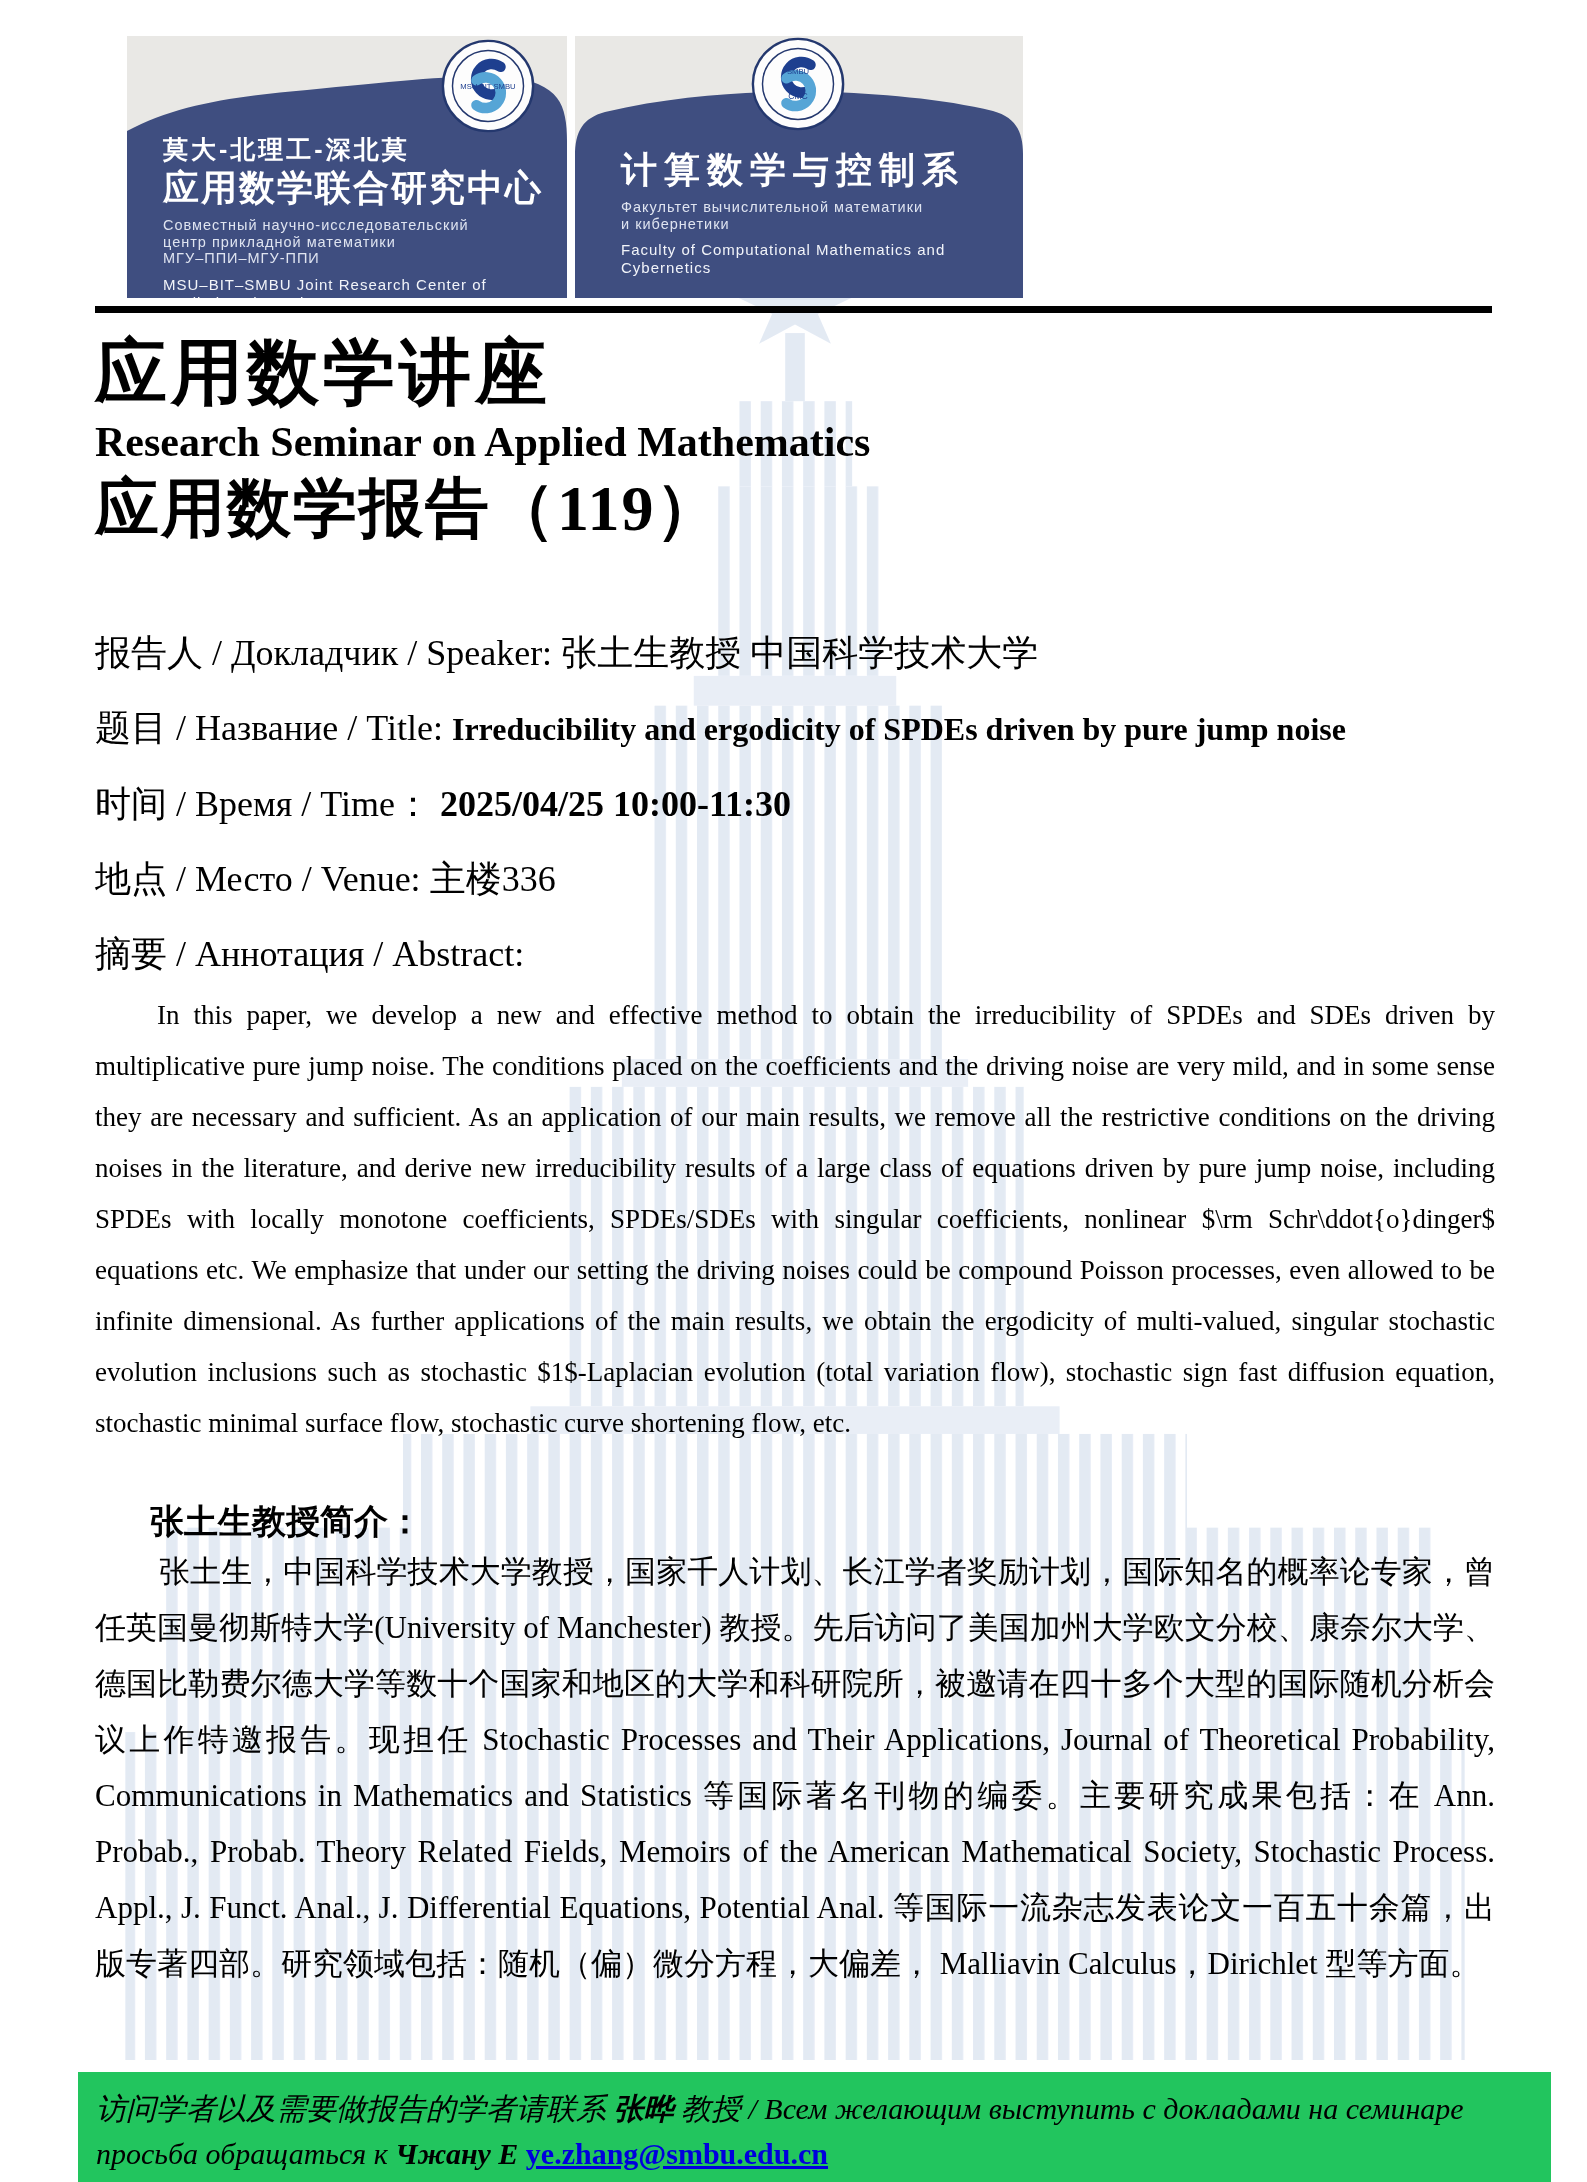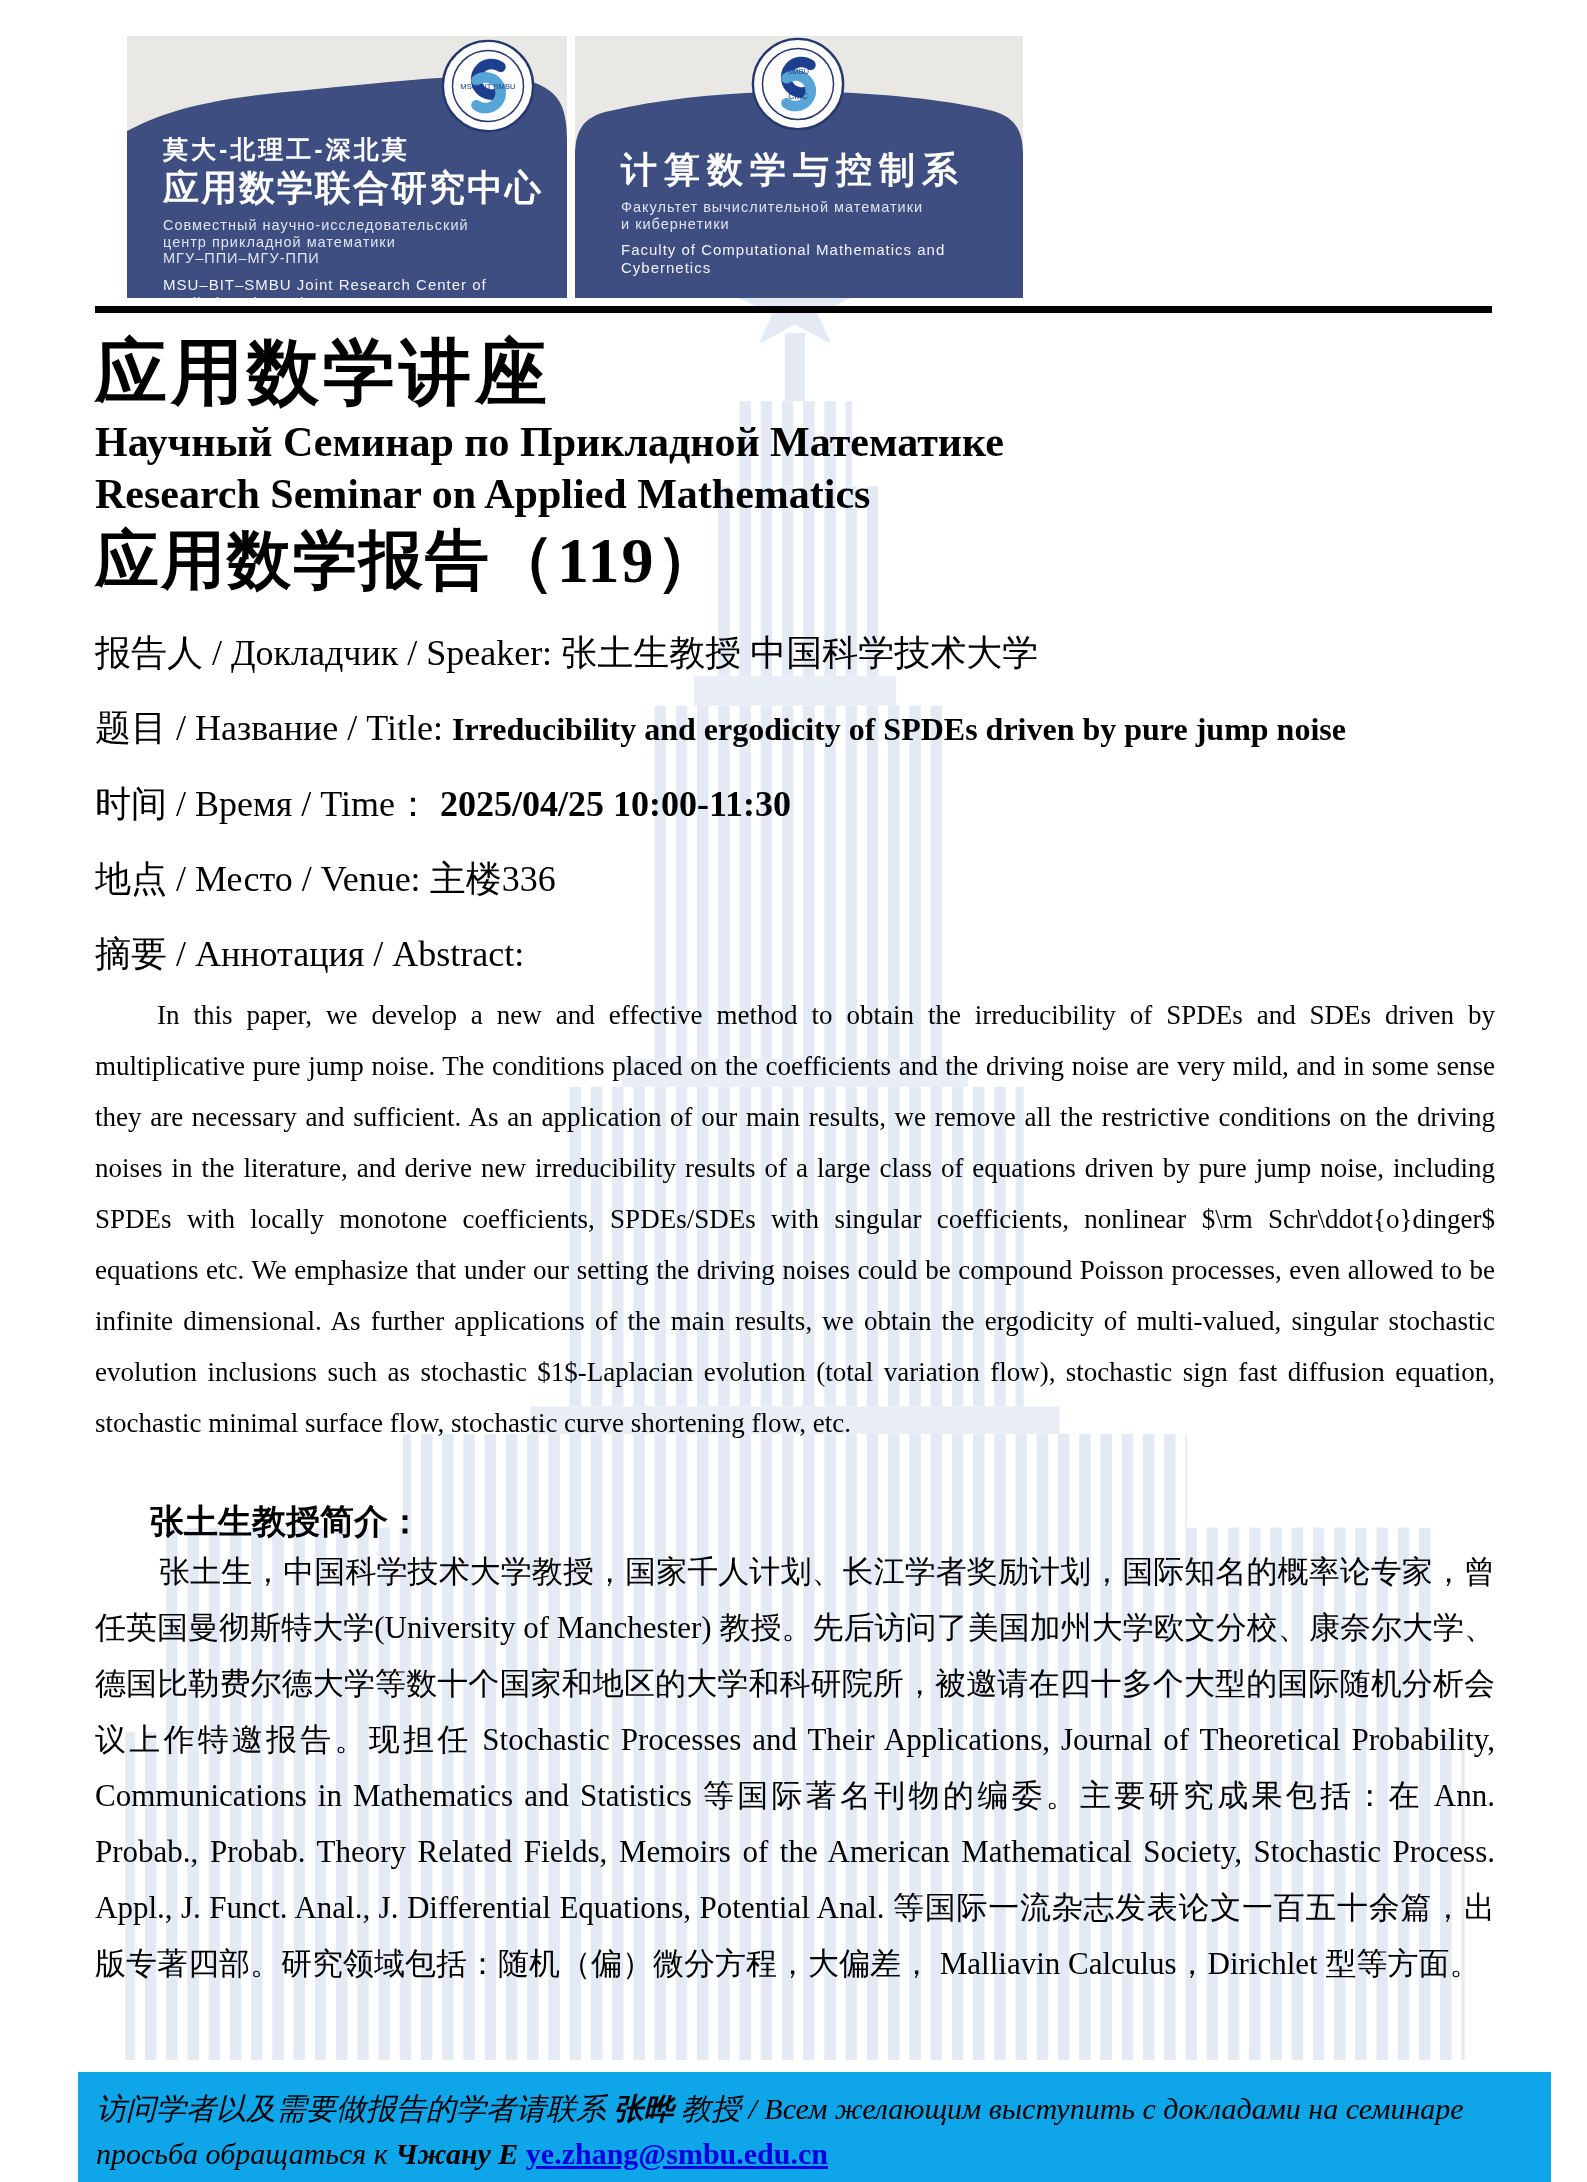--- a/index.html
+++ b/index.html
@@ -47,21 +47,21 @@
   .abstract{position:absolute;left:95px;right:92px;top:990px;z-index:2;
             font-size:27px;line-height:51px;text-align:justify;text-indent:62px;}
 
   
   .bio-heading{position:absolute;left:95px;top:1502px;padding-left:55px;z-index:2;
                font-size:34px;font-weight:bold;line-height:40px;}
   .bio{position:absolute;left:95px;right:92px;top:1544px;z-index:2;
        font-size:31px;line-height:56px;text-align:justify;text-indent:64px;}
 
   
-  .footer{position:absolute;left:78px;right:36px;top:2072px;bottom:0;background:#0ea5e9;z-index:2;
+  .footer{position:absolute;left:78px;right:36px;top:2072px;bottom:0;background:#22c55e;z-index:2;
           padding:14px 18px 0 18px;font-style:italic;font-size:30px;line-height:45px;}
   .f-bold{font-weight:bold;}
   .f-link{color:#0000dd;font-weight:bold;text-decoration:underline;font-style:normal;}
 </style>
 </head>
 <body>
 
 <div class="page">
 
   <svg class="watermark" viewBox="0 0 900 1700" preserveAspectRatio="none" aria-hidden="true">
@@ -137,21 +137,20 @@
         </div>
       </div>
     </div>
 
   </div>
 
   <div class="rule"></div>
 
   <div class="titleblock">
     <div class="t-cn">应用数学讲座</div>
-    <div class="t-ru">Научный Семинар по Прикладной Математике</div>
     <div class="t-en">Research Seminar on Applied Mathematics</div>
     <div class="t-series">应用数学报告（119）</div>
   </div>
 
   <div class="details">
     <div class="detail">
       <span class="dlabel">报告人  / Докладчик / Speaker:</span>
       <span class="v-speaker">张土生教授  中国科学技术大学</span>
     </div>
     <div class="detail">

